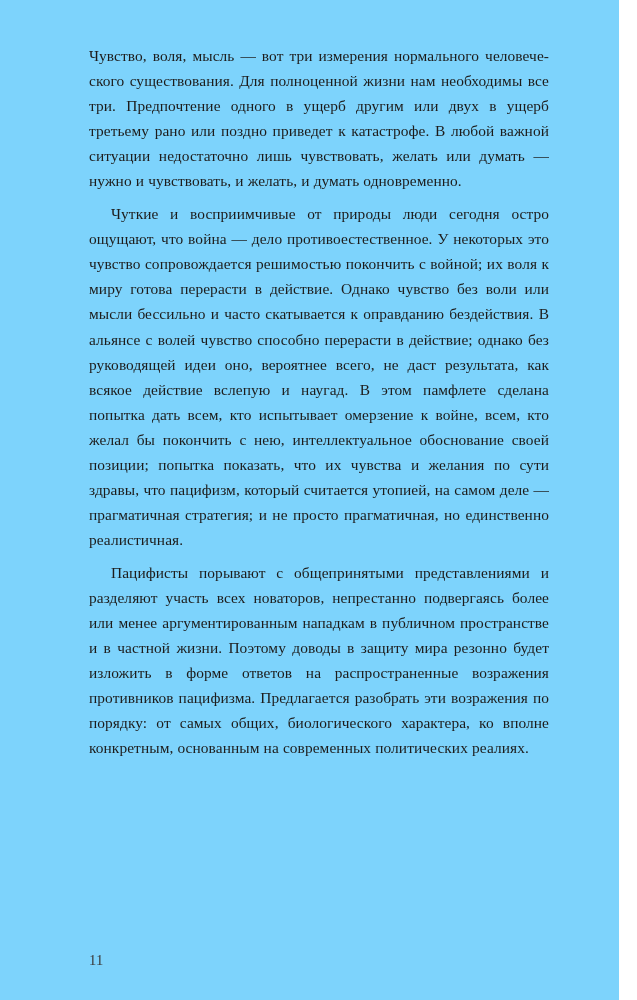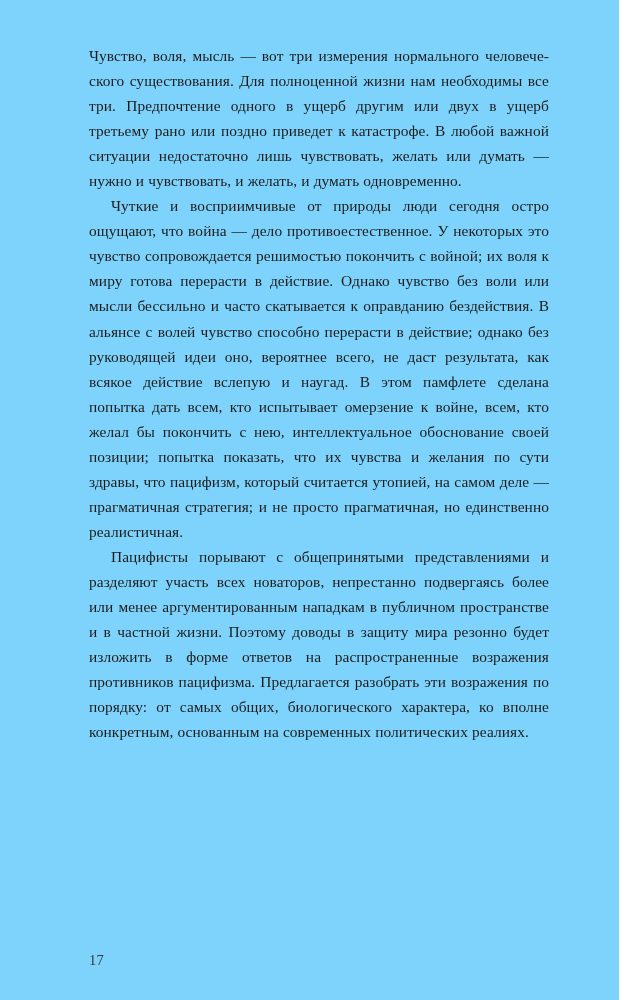--- a/index.html
+++ b/index.html
@@ -33,21 +33,21 @@
     letter-spacing: 0.005em;
     word-spacing: 0.01em;
     -webkit-font-smoothing: antialiased;
     hyphens: manual;
     color: #1d1c1b;
   }
   p.para.first {
     text-indent: 0;
   }
   p.para + p.para {
-    margin-top: 0;
+    margin-top: 8px;
   }
   
   .footer {
     position: absolute;
     left: 89px;
     top: 952px;
     width: 460px;
     display: flex;
     align-items: baseline;
     justify-content: space-between;
@@ -73,16 +73,16 @@
 
 <div class="page">
 
   <div class="text-block">
     <p class="para first">Чувство, воля, мысль — вот три измерения нормального человече­ского существования. Для полноценной жизни нам необходимы все три. Предпочтение одного в ущерб другим или двух в ущерб третьему рано или поздно приведет к катастрофе. В любой важной ситуации недостаточно лишь чувствовать, желать или думать — нужно и чувствовать, и желать, и думать одновременно.</p>
     <p class="para">Чуткие и восприимчивые от природы люди сегодня остро ощущают, что война — дело противоестественное. У некоторых это чувство сопровождается решимостью покончить с войной; их воля к миру готова перерасти в действие. Однако чувство без воли или мысли бессильно и часто скатывается к оправда­нию бездействия. В альянсе с волей чувство способно перера­сти в действие; однако без руководящей идеи оно, вероятнее всего, не даст результата, как всякое действие вслепую и наугад. В этом памфлете сделана попытка дать всем, кто испытывает омерзение к войне, всем, кто желал бы покончить с нею, интел­лектуальное обоснование своей позиции; попытка показать, что их чувства и желания по сути здравы, что пацифизм, который считается утопией, на самом деле — прагматичная стратегия; и не просто прагматичная, но единственно реалистичная.</p>
     <p class="para">Пацифисты порывают с общепринятыми представлениями и разделяют участь всех новаторов, непрестанно подвергаясь более или менее аргументированным нападкам в публичном пространстве и в частной жизни. Поэтому доводы в защиту мира резонно будет изложить в форме ответов на распространенные возражения противников пацифизма. Предлагается разобрать эти возражения по порядку: от самых общих, биологического характера, ко вполне конкретным, основанным на современных политических реалиях.</p>
   </div>
 
   <div class="footer">
-    <span class="folio">17</span>
+    <span class="folio">11</span>
   </div>
 
 </div>
 
 </body></html>

